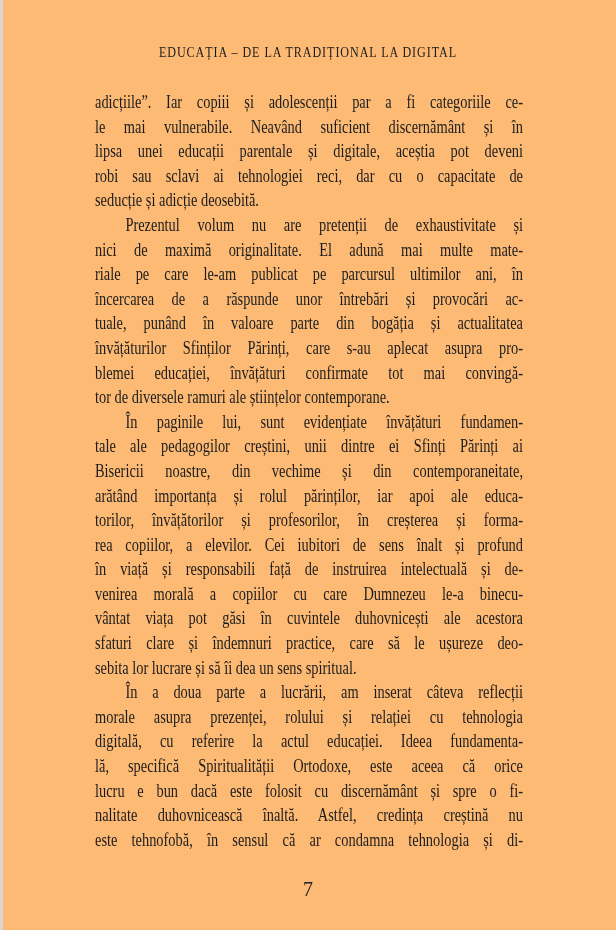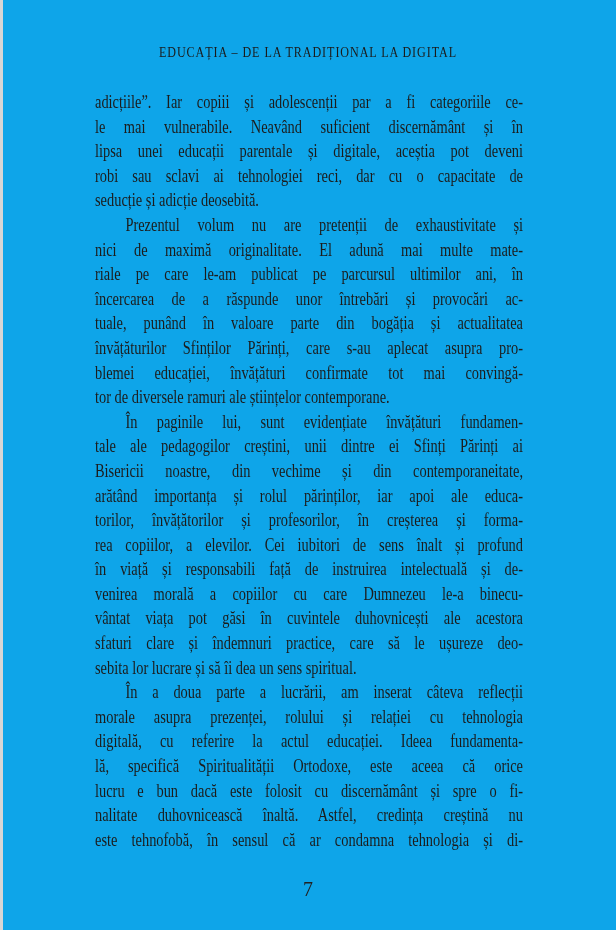--- a/index.html
+++ b/index.html
@@ -5,21 +5,21 @@
   html, body { margin: 0; padding: 0; }
   body {
     width: 616px; height: 930px;
     background: #ffffff;
     font-family: "Liberation Serif", "DejaVu Serif", serif;
     overflow: hidden;
     position: relative;
   }
   .page {
     position: absolute; inset: 0;
-    background: #0ea5e9;
+    background: #fdba74;
   }
   .edge-line {
     position: absolute; left: 0; top: 0;
     width: 3px; height: 930px;
     background: #d6d6d6;
   }
   .running-head {
     position: absolute;
     left: 0; top: 43px; width: 616px;
     text-align: center;

